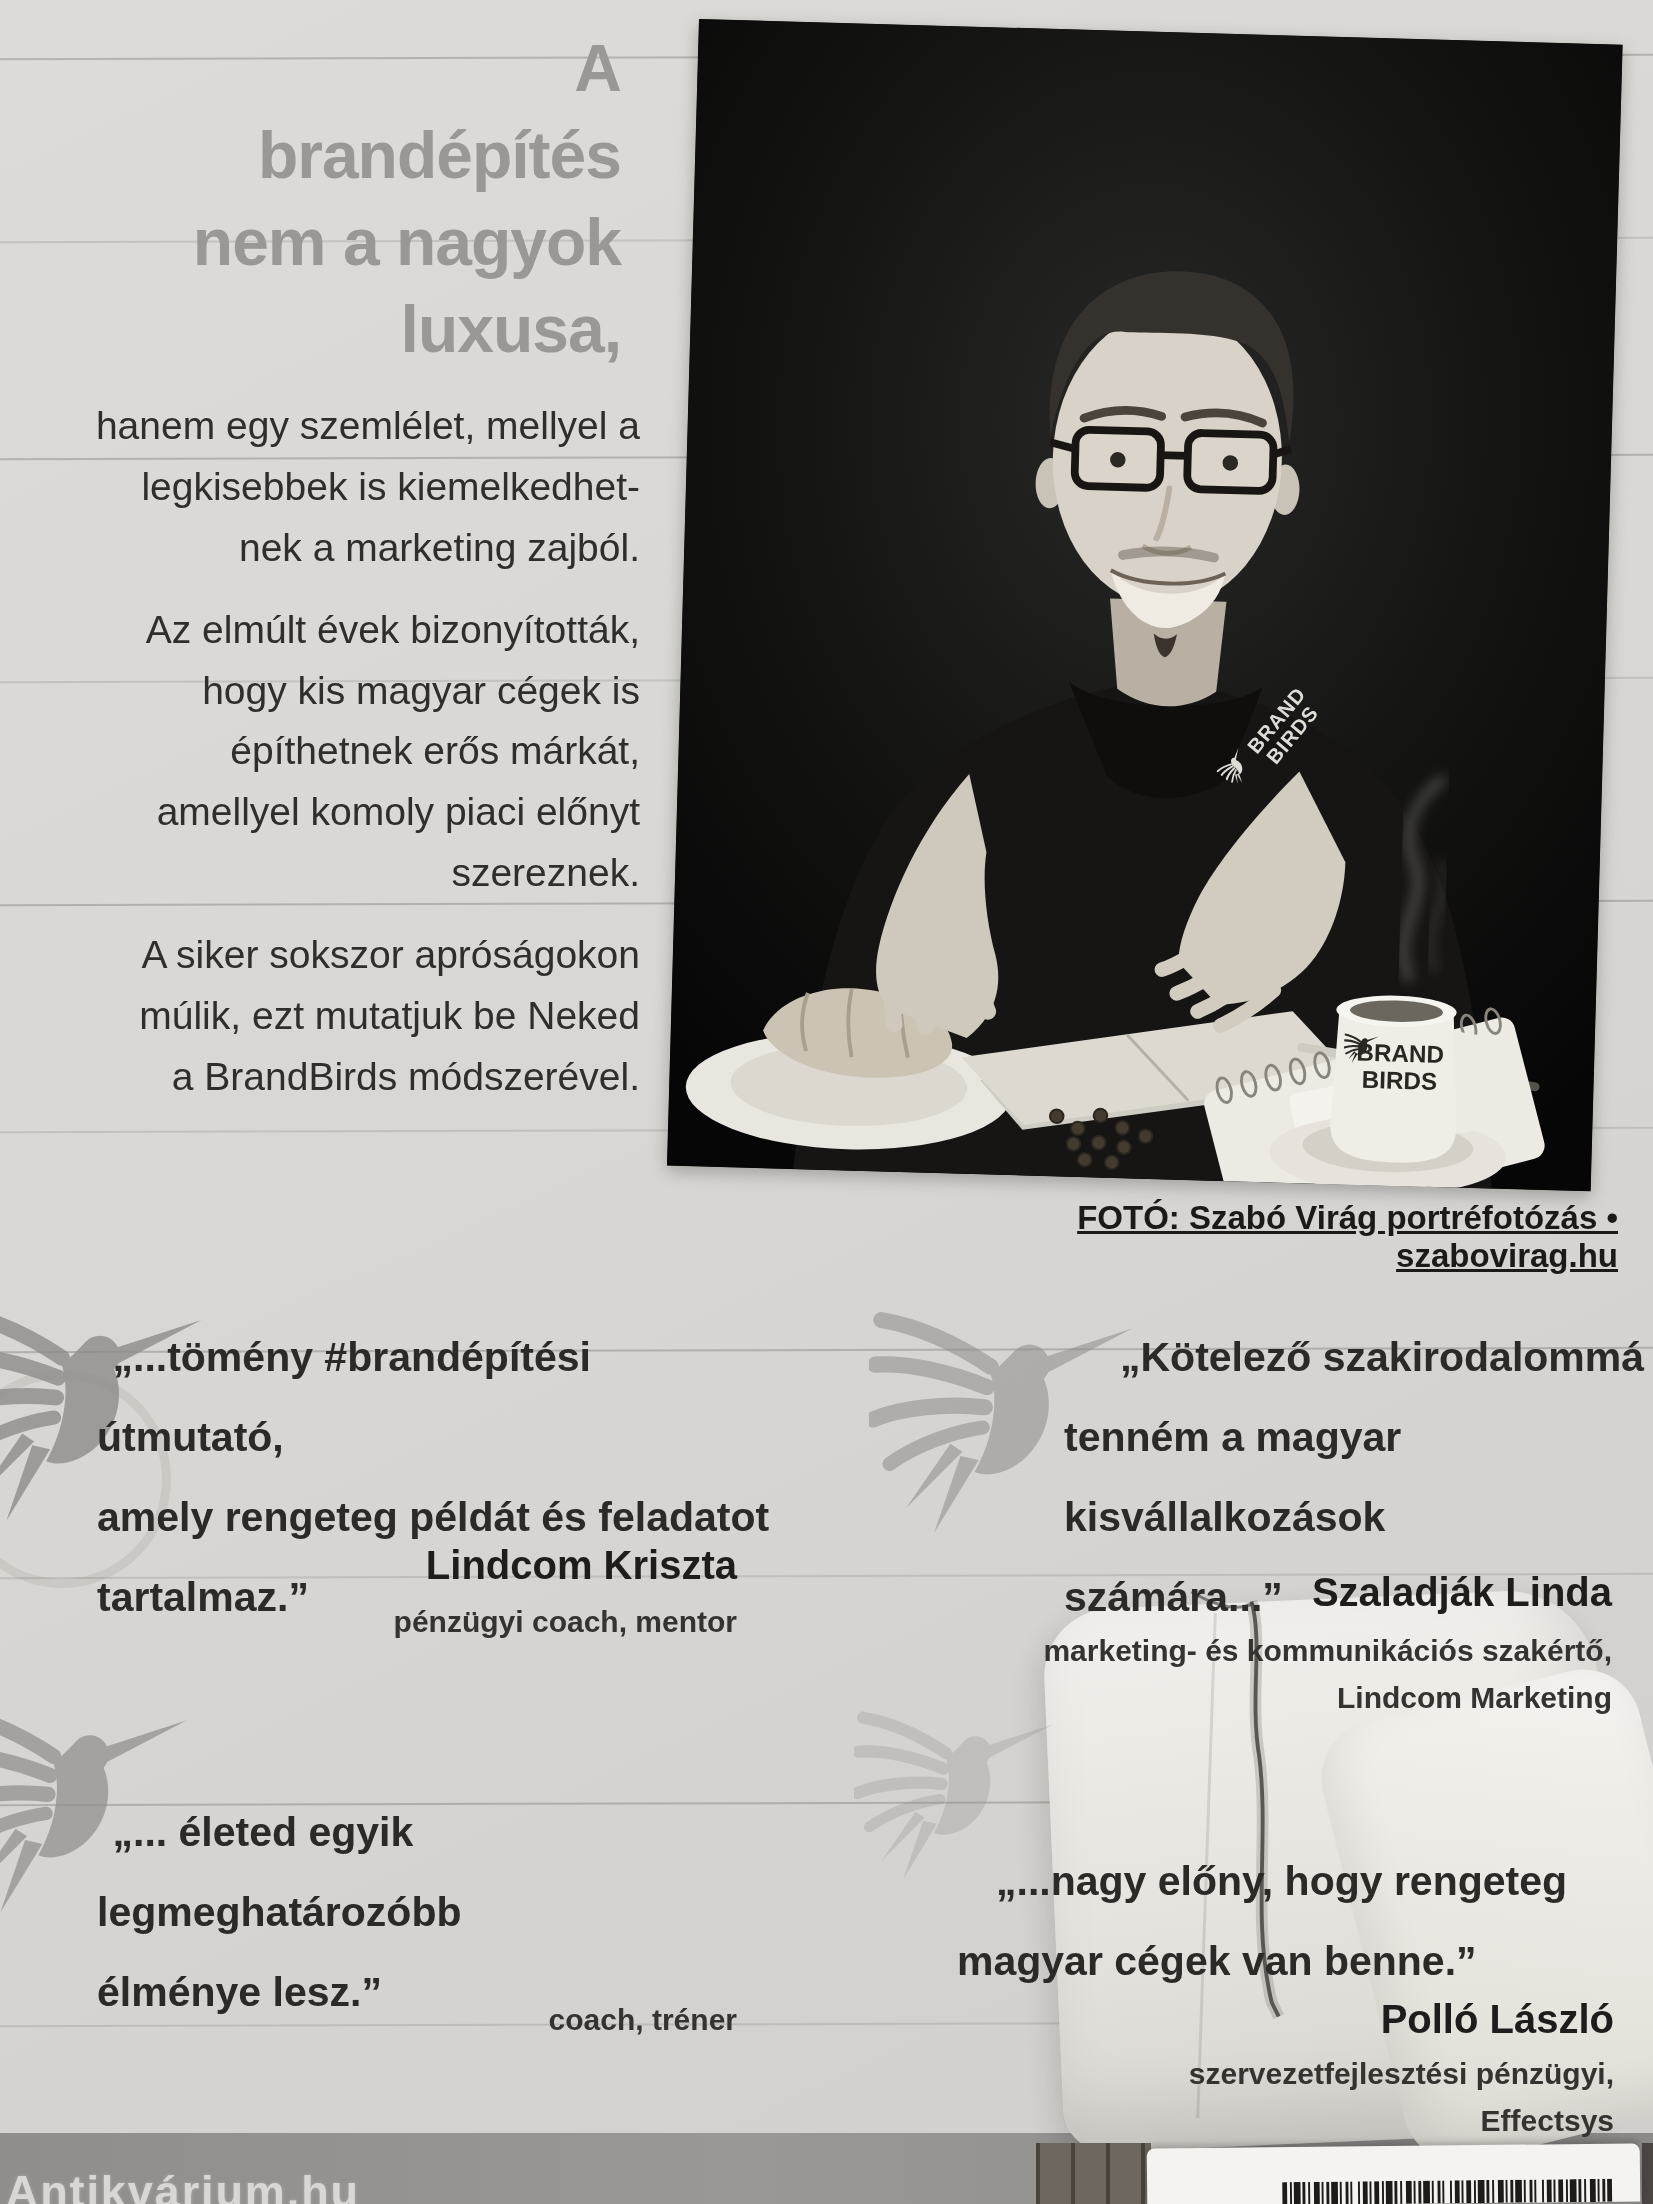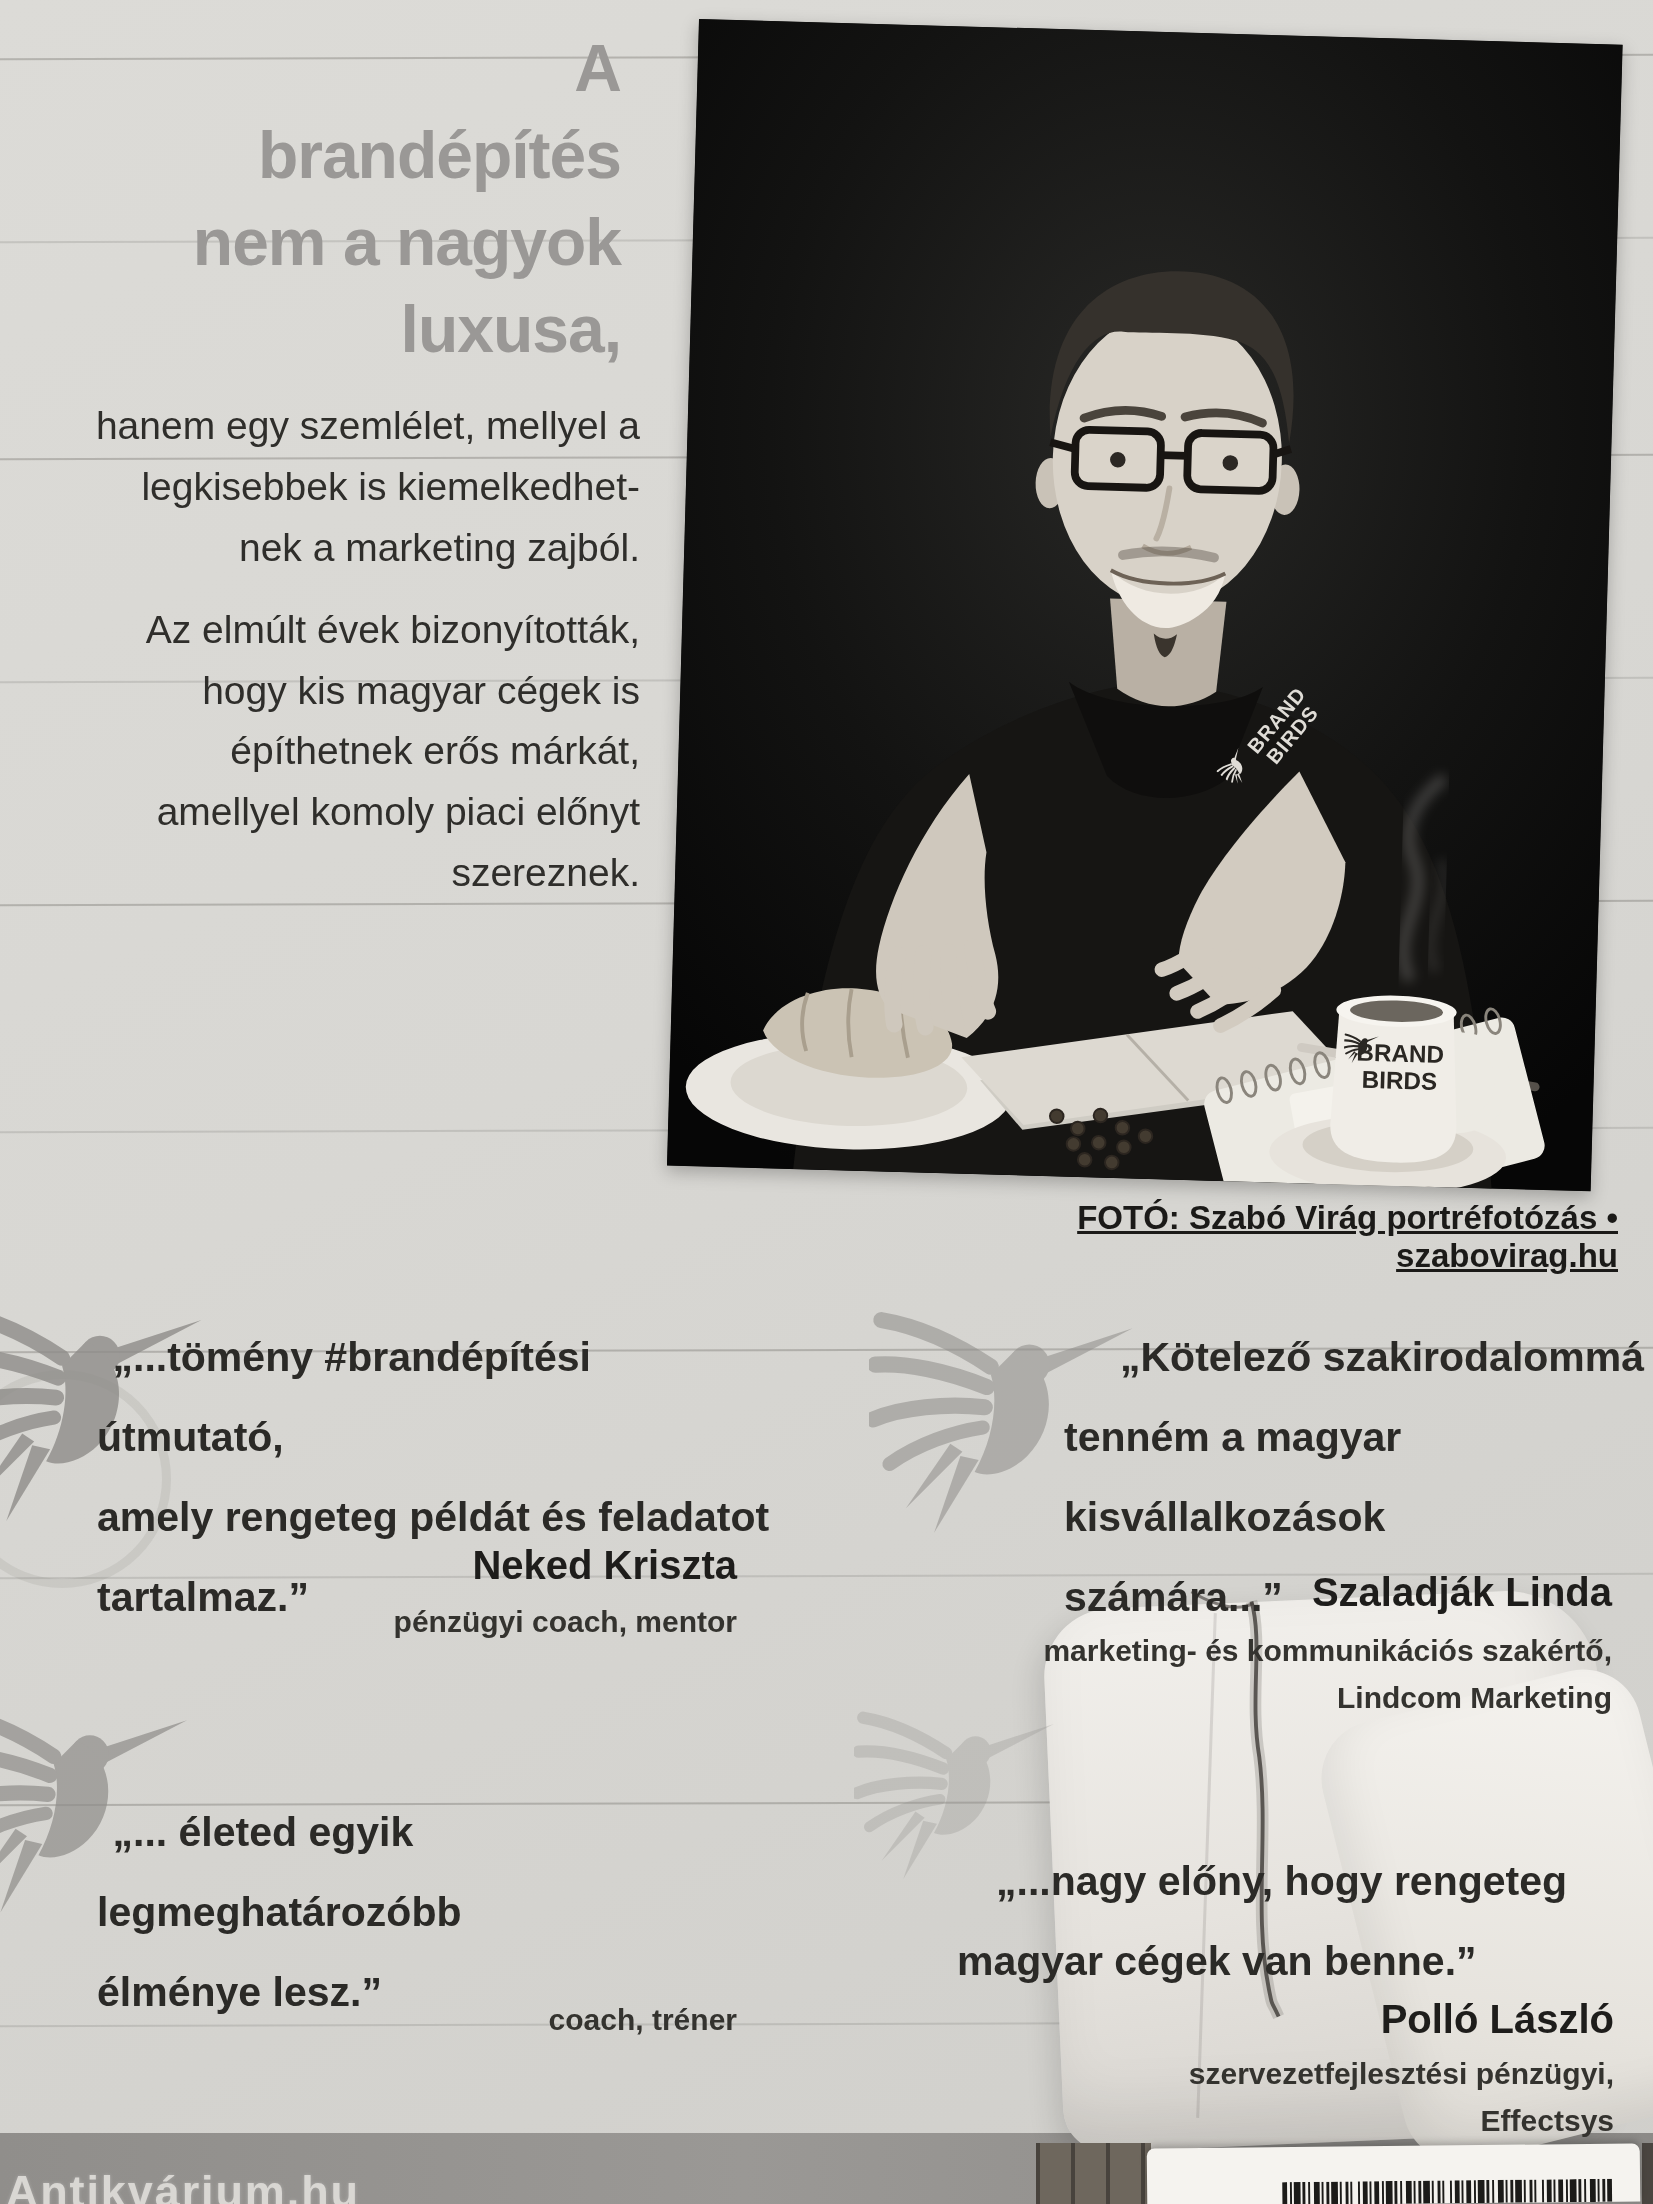--- a/index.html
+++ b/index.html
@@ -99,20 +99,23 @@
 
   <div class="abs bodycopy">
     <p>hanem egy szemlélet, mellyel a
 legkisebbek is kiemelkedhet-
 nek a marketing zajból.</p>
     <p>Az elmúlt évek bizonyították,
 hogy kis magyar cégek is
 építhetnek erős márkát,
 amellyel komoly piaci előnyt
 szereznek.</p>
+    <p>A siker sokszor apróságokon
+múlik, ezt mutatjuk be Neked
+a BrandBirds módszerével.</p>
   </div>
 
   <div class="abs photo">
     <svg width="924" height="1147" viewBox="0 0 952 1182">
       <defs>
         <radialGradient id="vign" cx="50%" cy="34%" r="75%">
           <stop offset="0%" stop-color="#282826"></stop>
           <stop offset="55%" stop-color="#131312"></stop>
           <stop offset="100%" stop-color="#060606"></stop>
         </radialGradient>
@@ -241,21 +244,21 @@
     <path d="M250,20 C262,62 248,120 258,180 C268,260 252,340 268,420 C272,440 270,430 278,448" stroke="#3f3b37" stroke-width="4" fill="none" opacity=".8"></path>
     <path d="M188,10 C215,26 236,30 252,22" stroke="#3f3b37" stroke-width="3" fill="none" opacity=".6"></path>
   </svg>
 
   <svg class="bird" style="left:-56px;top:1302px;opacity:.8" width="264" height="229" viewBox="0 0 272 236">
       <use href="#hummingbird"></use>
     </svg>
   <div class="quote" style="left:97px;top:1318px;width:679px;text-indent:15.5px">„...tömény #brandépítési útmutató,
 amely rengeteg példát és feladatot
 tartalmaz.”</div>
-  <div class="byname" style="left:97px;top:1543px;width:640px">Neked Kriszta</div>
+  <div class="byname" style="left:97px;top:1543px;width:640px">Lindcom Kriszta</div>
   <div class="byrole" style="left:97px;top:1599px;width:640px">pénzügyi coach, mentor</div>
 
   <svg class="bird" style="left:869px;top:1310px;opacity:.55" width="272" height="233" viewBox="0 0 280 240">
       <use href="#hummingbird"></use>
     </svg>
   <div class="quote" style="left:1064px;top:1318px;width:602px;text-indent:56px">„Kötelező szakirodalommá
 tenném a magyar kisvállalkozások
 számára...”</div>
   <div class="byname" style="left:972px;top:1570px;width:640px">Szaladják Linda</div>
   <div class="byrole" style="left:972px;top:1628px;width:640px">marketing- és kommunikációs szakértő,

